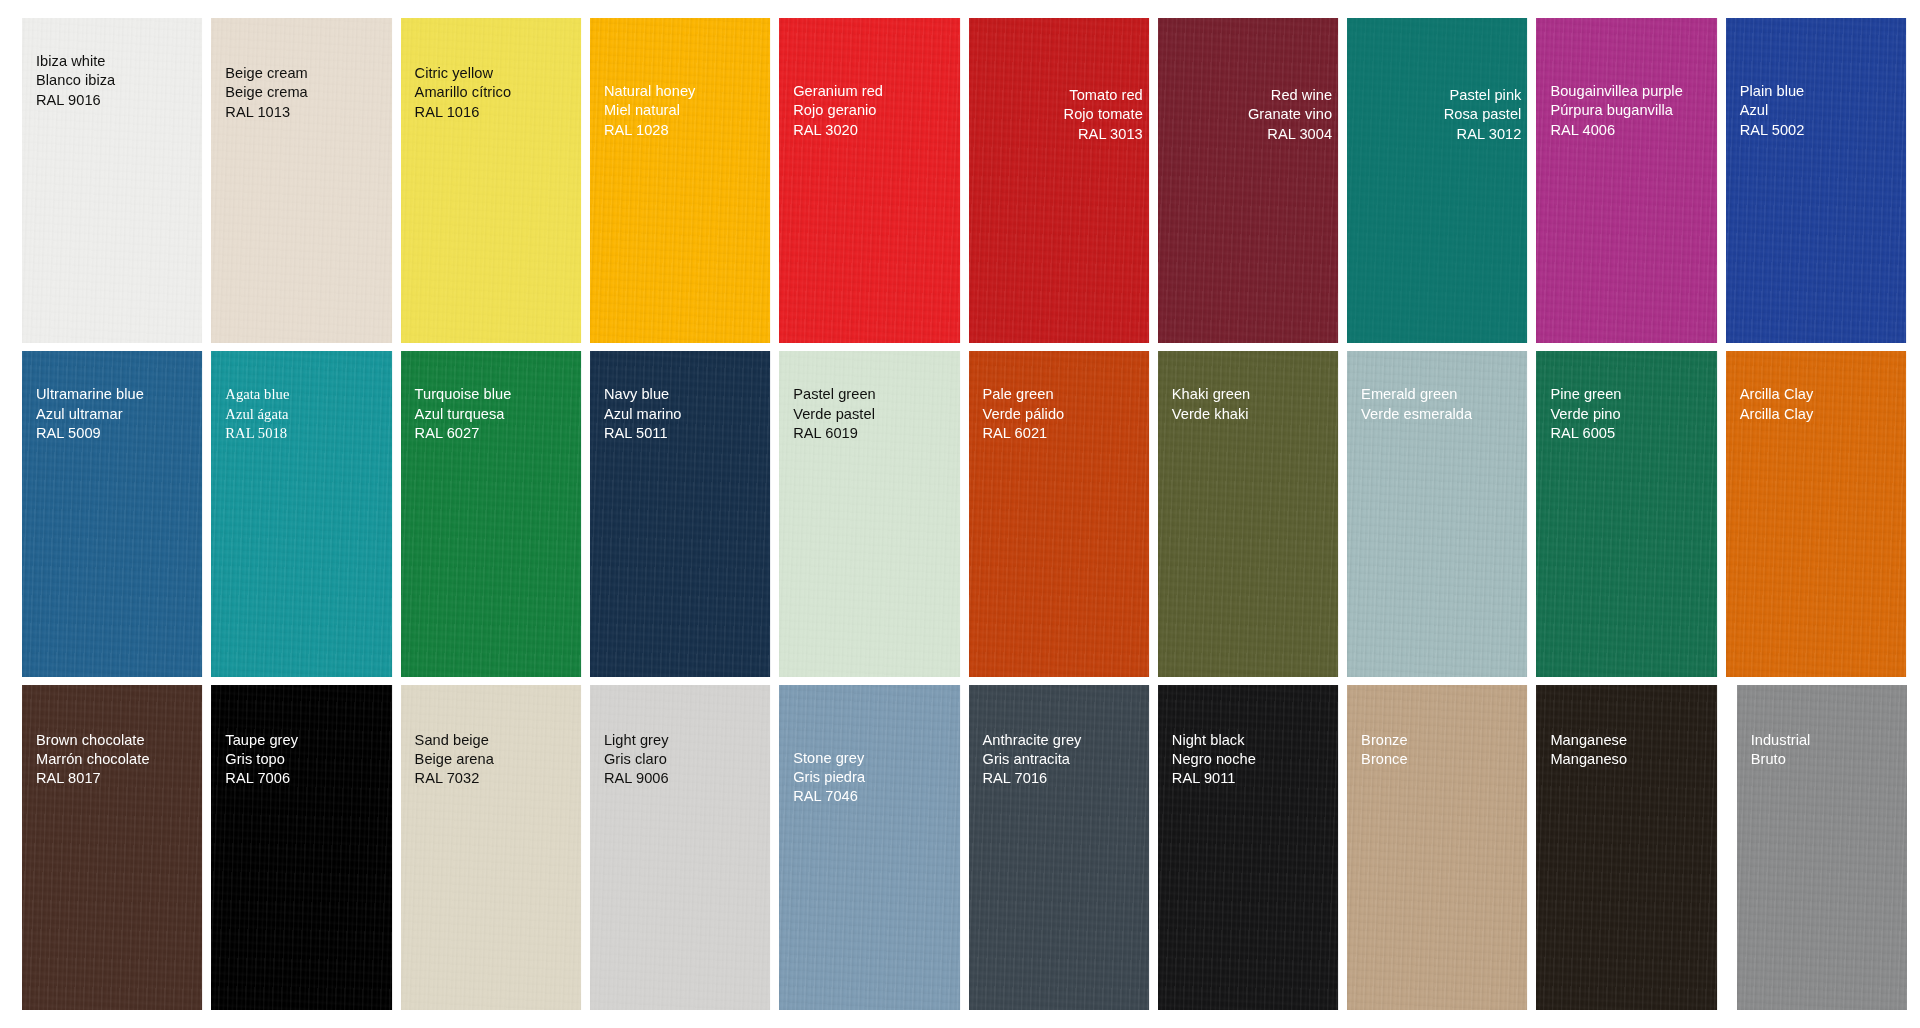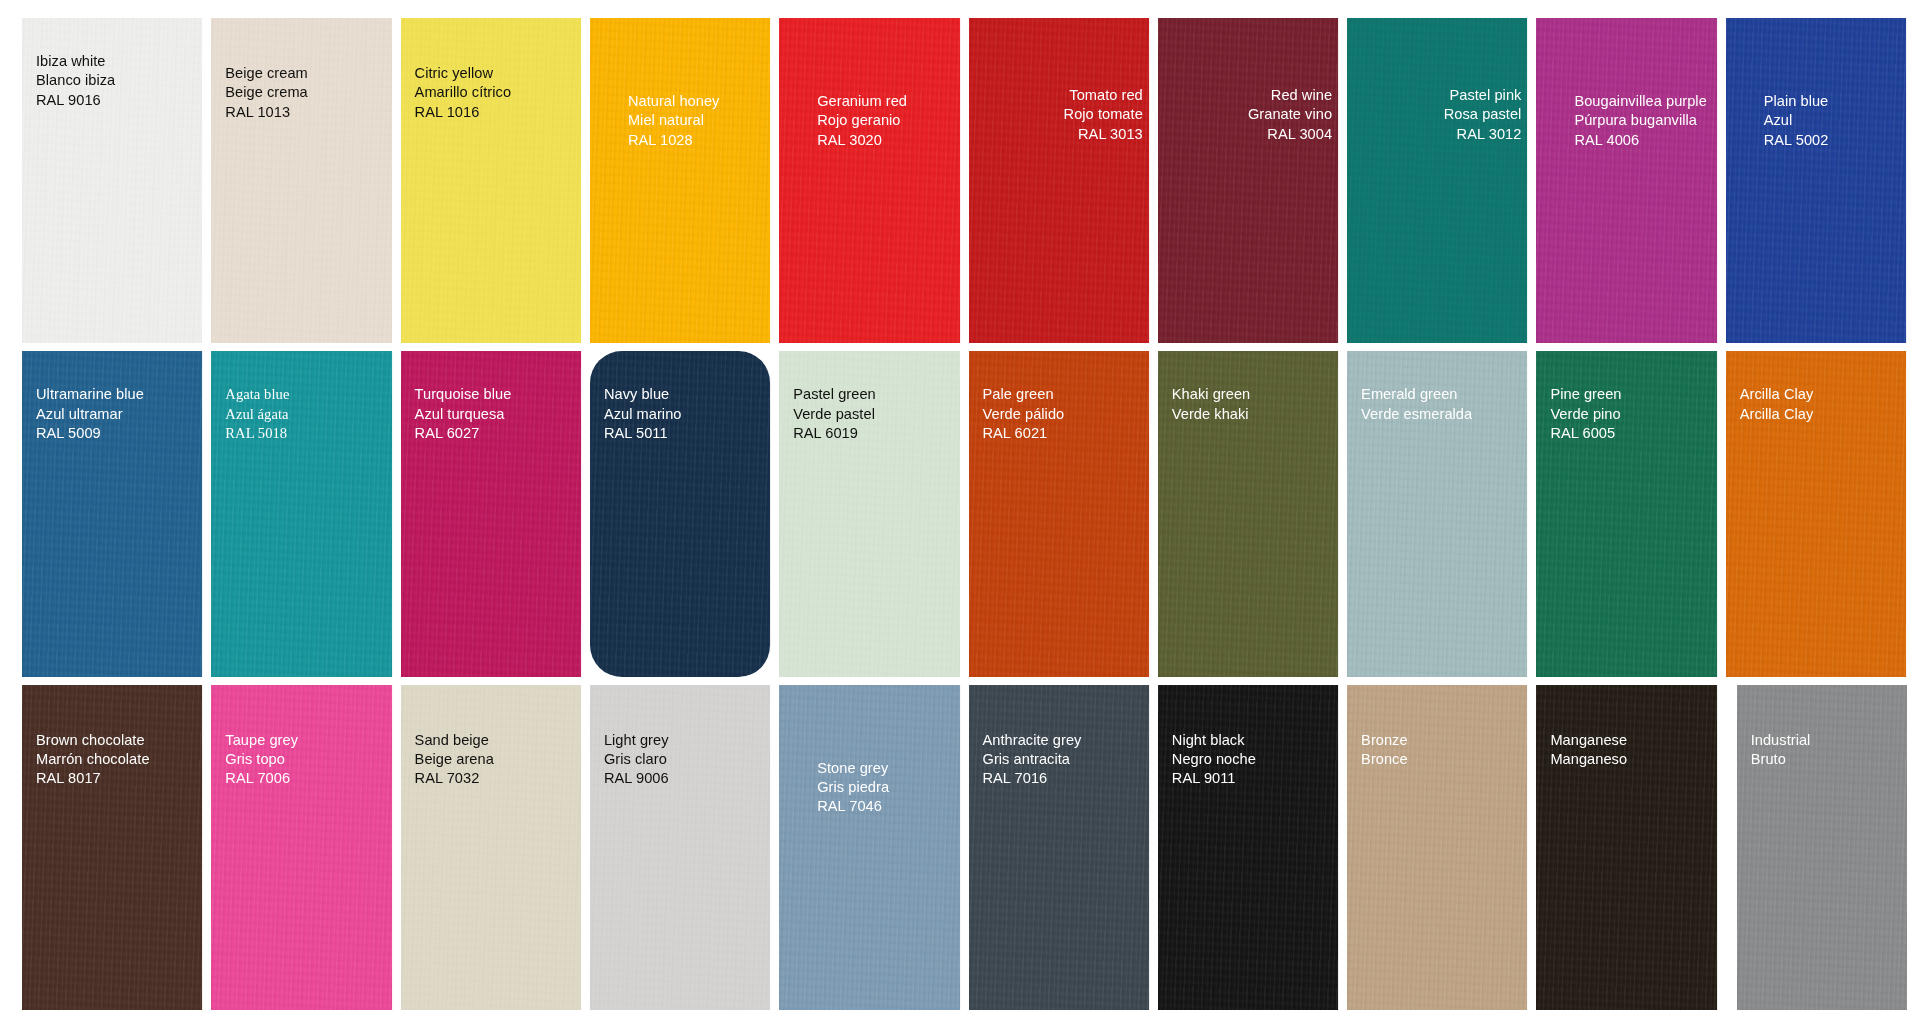--- a/index.html
+++ b/index.html
@@ -83,21 +83,21 @@
     font-size:14.6px;
     line-height:19.4px;
     letter-spacing:0.05px;
     white-space:nowrap;
   }
   .swatch-label .ln:empty { display:none; }
 
   
   .off-a .swatch-label { top:34px; }
   .off-b .swatch-label { top:46px; }
-  .off-c .swatch-label { top:74px;margin-left:24px; }
+  .off-c .swatch-label { top:64px; }
   .off-d .swatch-label { top:68px;text-align:right; }
 
   .txt-dark  .swatch-label { color:#10100f; }
   .txt-light .swatch-label { color:#ffffff; }
 </style>
 </head>
 <body>
 
 <div id="sidebar-caption">
   <span class="vtext">iSiMAR be mediterranean  -  FINISHES</span>
@@ -193,29 +193,29 @@
       </div>
     </div>
     <div class="swatch off-a txt-light" style="background: rgb(23, 150, 155); font-family: Liberation Serif, serif;">
       <div class="tex"></div>
       <div class="swatch-label">
         <span class="ln">Agata blue</span>
         <span class="ln">Azul ágata</span>
         <span class="ln">RAL 5018</span>
       </div>
     </div>
-    <div class="swatch off-a txt-light" style="background: #be185d;">
+    <div class="swatch off-a txt-light" style="background: #15803d;">
       <div class="tex"></div>
       <div class="swatch-label">
         <span class="ln">Turquoise blue</span>
         <span class="ln">Azul turquesa</span>
         <span class="ln">RAL 6027</span>
       </div>
     </div>
-    <div class="swatch off-a txt-light" style="background: rgb(23, 48, 75); border-radius: 32px;">
+    <div class="swatch off-a txt-light" style="background: rgb(23, 48, 75);">
       <div class="tex"></div>
       <div class="swatch-label">
         <span class="ln">Navy blue</span>
         <span class="ln">Azul marino</span>
         <span class="ln">RAL 5011</span>
       </div>
     </div>
     <div class="swatch off-a txt-dark soft" style="background: rgb(214, 229, 211);">
       <div class="tex"></div>
       <div class="swatch-label">
@@ -262,21 +262,21 @@
       </div>
     </div>
     <div class="swatch off-b txt-light" style="background: rgb(74, 47, 37);">
       <div class="tex"></div>
       <div class="swatch-label">
         <span class="ln">Brown chocolate</span>
         <span class="ln">Marrón chocolate</span>
         <span class="ln">RAL 8017</span>
       </div>
     </div>
-    <div class="swatch off-b txt-light" style="background: #ec4899;">
+    <div class="swatch off-b txt-light" style="background: #000000;">
       <div class="tex"></div>
       <div class="swatch-label">
         <span class="ln">Taupe grey</span>
         <span class="ln">Gris topo</span>
         <span class="ln">RAL 7006</span>
       </div>
     </div>
     <div class="swatch off-b txt-dark soft" style="background: rgb(222, 216, 198);">
       <div class="tex"></div>
       <div class="swatch-label">

